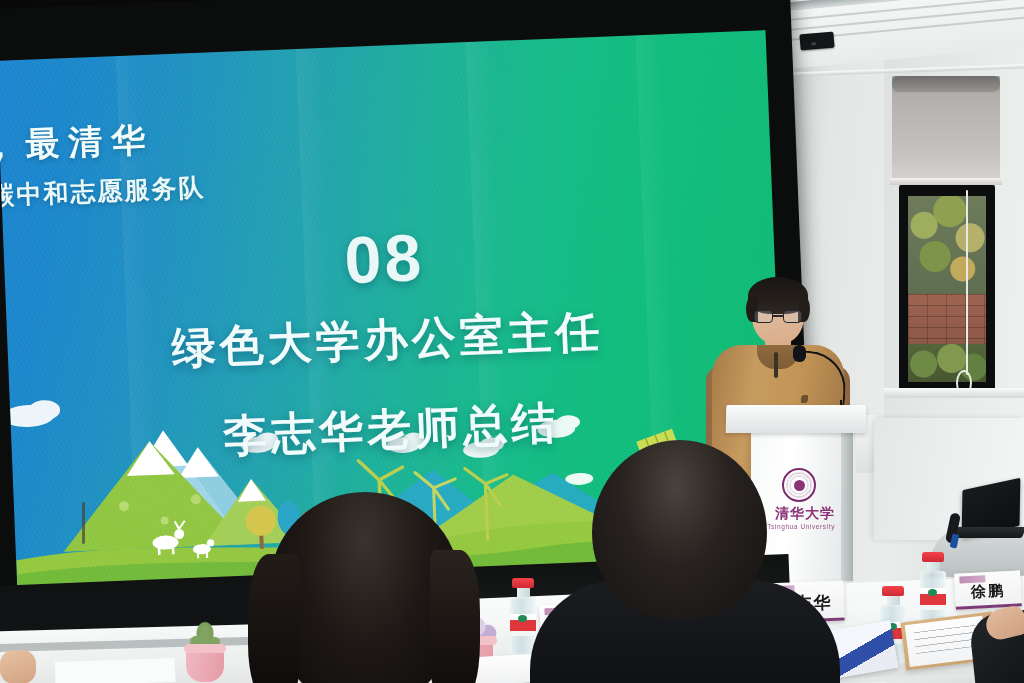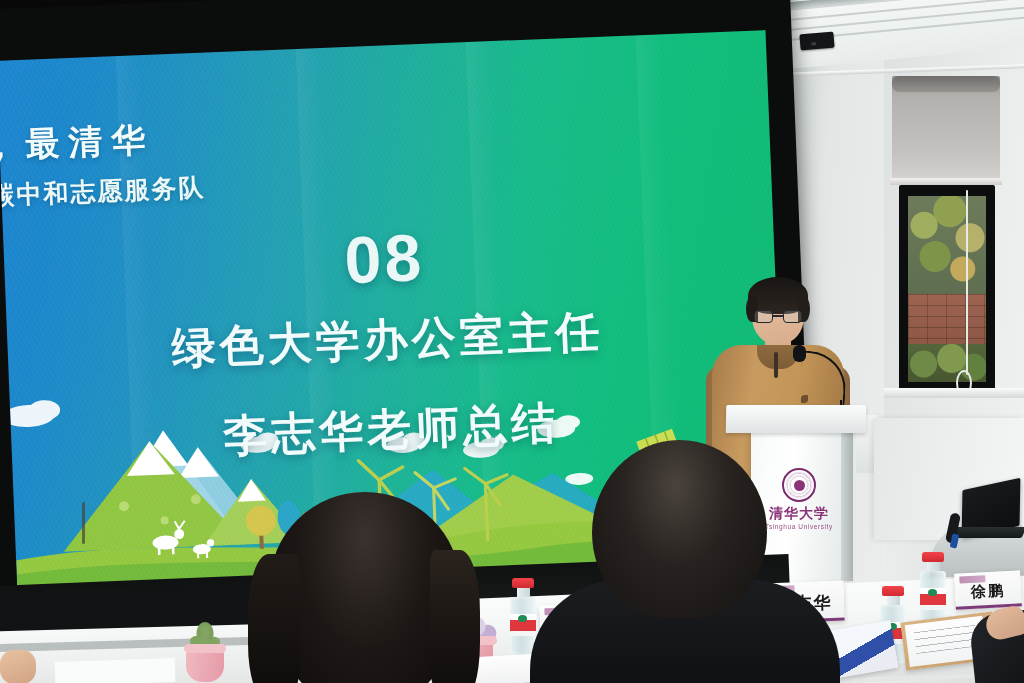--- a/index.html
+++ b/index.html
@@ -120,21 +120,21 @@
   }
   .podium-body {
     position:absolute; left:751px; top:431px; width:96px; height:152px;
     background:linear-gradient(95deg,#f7f9f9 0%,#ffffff 40%,#e4e8e8 100%);
     box-shadow:0 3px 8px rgba(0,0,0,.2);
   }
   .podium-side {
     position:absolute; left:841px; top:433px; width:12px; height:148px;
     background:linear-gradient(90deg,#cfd5d5,#aab2b2);
   }
-  .podium-logo { position:absolute; left:763px; top:468px; width:72px; text-align:center; }
+  .podium-logo { position:absolute; left:763px; top:468px; width:72px; text-align:right; }
   .seal {
     width:34px;height:34px;margin:0 auto 4px;border-radius:50%;
     border:2px solid #7c2a6e;
     background:radial-gradient(circle, #fff 38%, rgba(124,42,110,.18) 39%, #fff 52%, rgba(124,42,110,.25) 53%, #fff 66%);
     position:relative;
   }
   .seal:after{content:"";position:absolute;left:50%;top:50%;width:11px;height:11px;margin:-5.5px 0 0 -5.5px;border-radius:50%;background:#8c3478;}
   .podium-cn { color:#8c3478; font-size:14px; font-weight:bold; letter-spacing:1px; line-height:1.1;}
   .podium-en { color:#9b4a86; font-size:6.5px; letter-spacing:.6px; margin-top:2px;}
 

